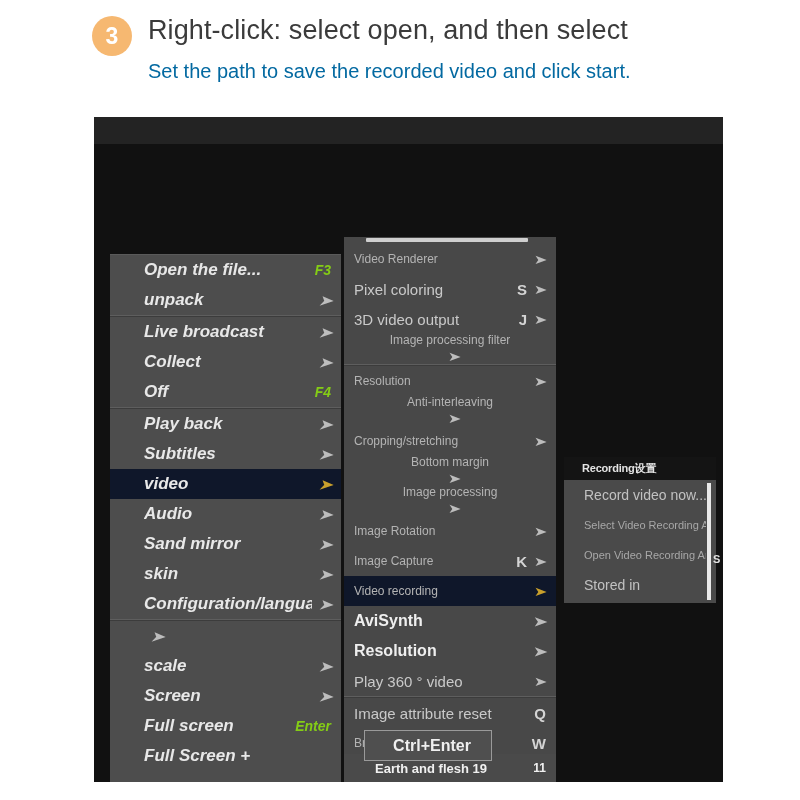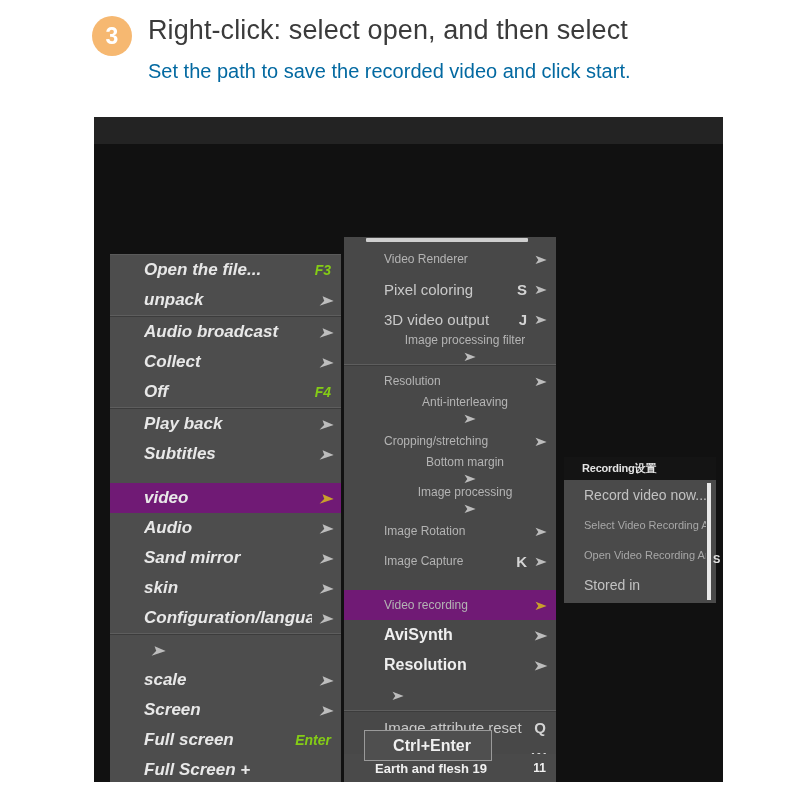--- a/index.html
+++ b/index.html
@@ -122,23 +122,22 @@
     font-size: 13px;
     color: #bdbdbd;
     transform: scaleX(1.25);
   }
   .menu-sep {
     height: 1px;
     background: #5e5e5e;
     border-bottom: 1px solid #3c3c3c;
   }
   .menu-row.selected {
-    background: #701a75;
+    background: #0f172a;
     color: #c9a02c;
-    margin-top: 14px;
   }
   .menu-row.selected .arrow { color: #c9a02c; }
   .menu-row.dimmer { color: #8f8f8f; }
   .menu-row.tiny { font-size: 11px; font-weight: bold; color: #d8d8d8; }
 
   
   #left-menu {
     left: 16px;
     top: 137px;
     width: 231px;
@@ -165,21 +164,21 @@
     background: #484848;
   }
   #mid-menu .grip {
     height: 4px;
     margin: 1px 28px 2px 22px;
     background: #cfcfcf;
     border-radius: 1px;
   }
   #mid-menu .menu-row {
     height: 30px;
-    padding-left: 40px;
+    padding-left: 10px;
     font-size: 12px;
     color: #b4b4b4;
   }
   #mid-menu .menu-row.big { font-size: 15px; color: #c9c9c9; }
   #mid-menu .menu-row.bold { font-size: 16px; font-weight: bold; color: #efefef; }
   #mid-menu .menu-row .accel { font-size: 15px; color: #d4d4d4; font-weight: bold; }
   #mid-menu .menu-row.two-line { line-height: 1.08; white-space: normal; flex-direction: column; }
   #mid-menu .menu-row.two-line .lbl { white-space: normal; }
 
   
@@ -291,21 +290,21 @@
         <div class="menu-row">
           <span class="lbl">Open the file...</span>
           <span class="accel">F3</span>
         </div>
         <div class="menu-row">
           <span class="lbl">unpack</span>
           <span class="arrow">➤</span>
         </div>
         <div class="menu-sep"></div>
         <div class="menu-row">
-          <span class="lbl">Audio broadcast</span>
+          <span class="lbl">Live broadcast</span>
           <span class="arrow">➤</span>
         </div>
         <div class="menu-row">
           <span class="lbl">Collect</span>
           <span class="arrow">➤</span>
         </div>
         <div class="menu-row">
           <span class="lbl">Off</span>
           <span class="accel">F4</span>
         </div>
@@ -415,20 +414,21 @@
         </div>
         <div class="menu-row bold">
           <span class="lbl">AviSynth</span>
           <span class="arrow">➤</span>
         </div>
         <div class="menu-row bold">
           <span class="lbl">Resolution</span>
           <span class="arrow">➤</span>
         </div>
         <div class="menu-row big">
+          <span class="lbl">Play 360 ° video</span>
           <span class="arrow">➤</span>
         </div>
         <div class="menu-sep"></div>
         <div class="menu-row big">
           <span class="lbl">Image attribute reset</span>
           <span class="accel">Q</span>
         </div>
         <div class="menu-row">
           <span class="lbl">Brightness -1%</span>
           <span class="accel">W</span>

